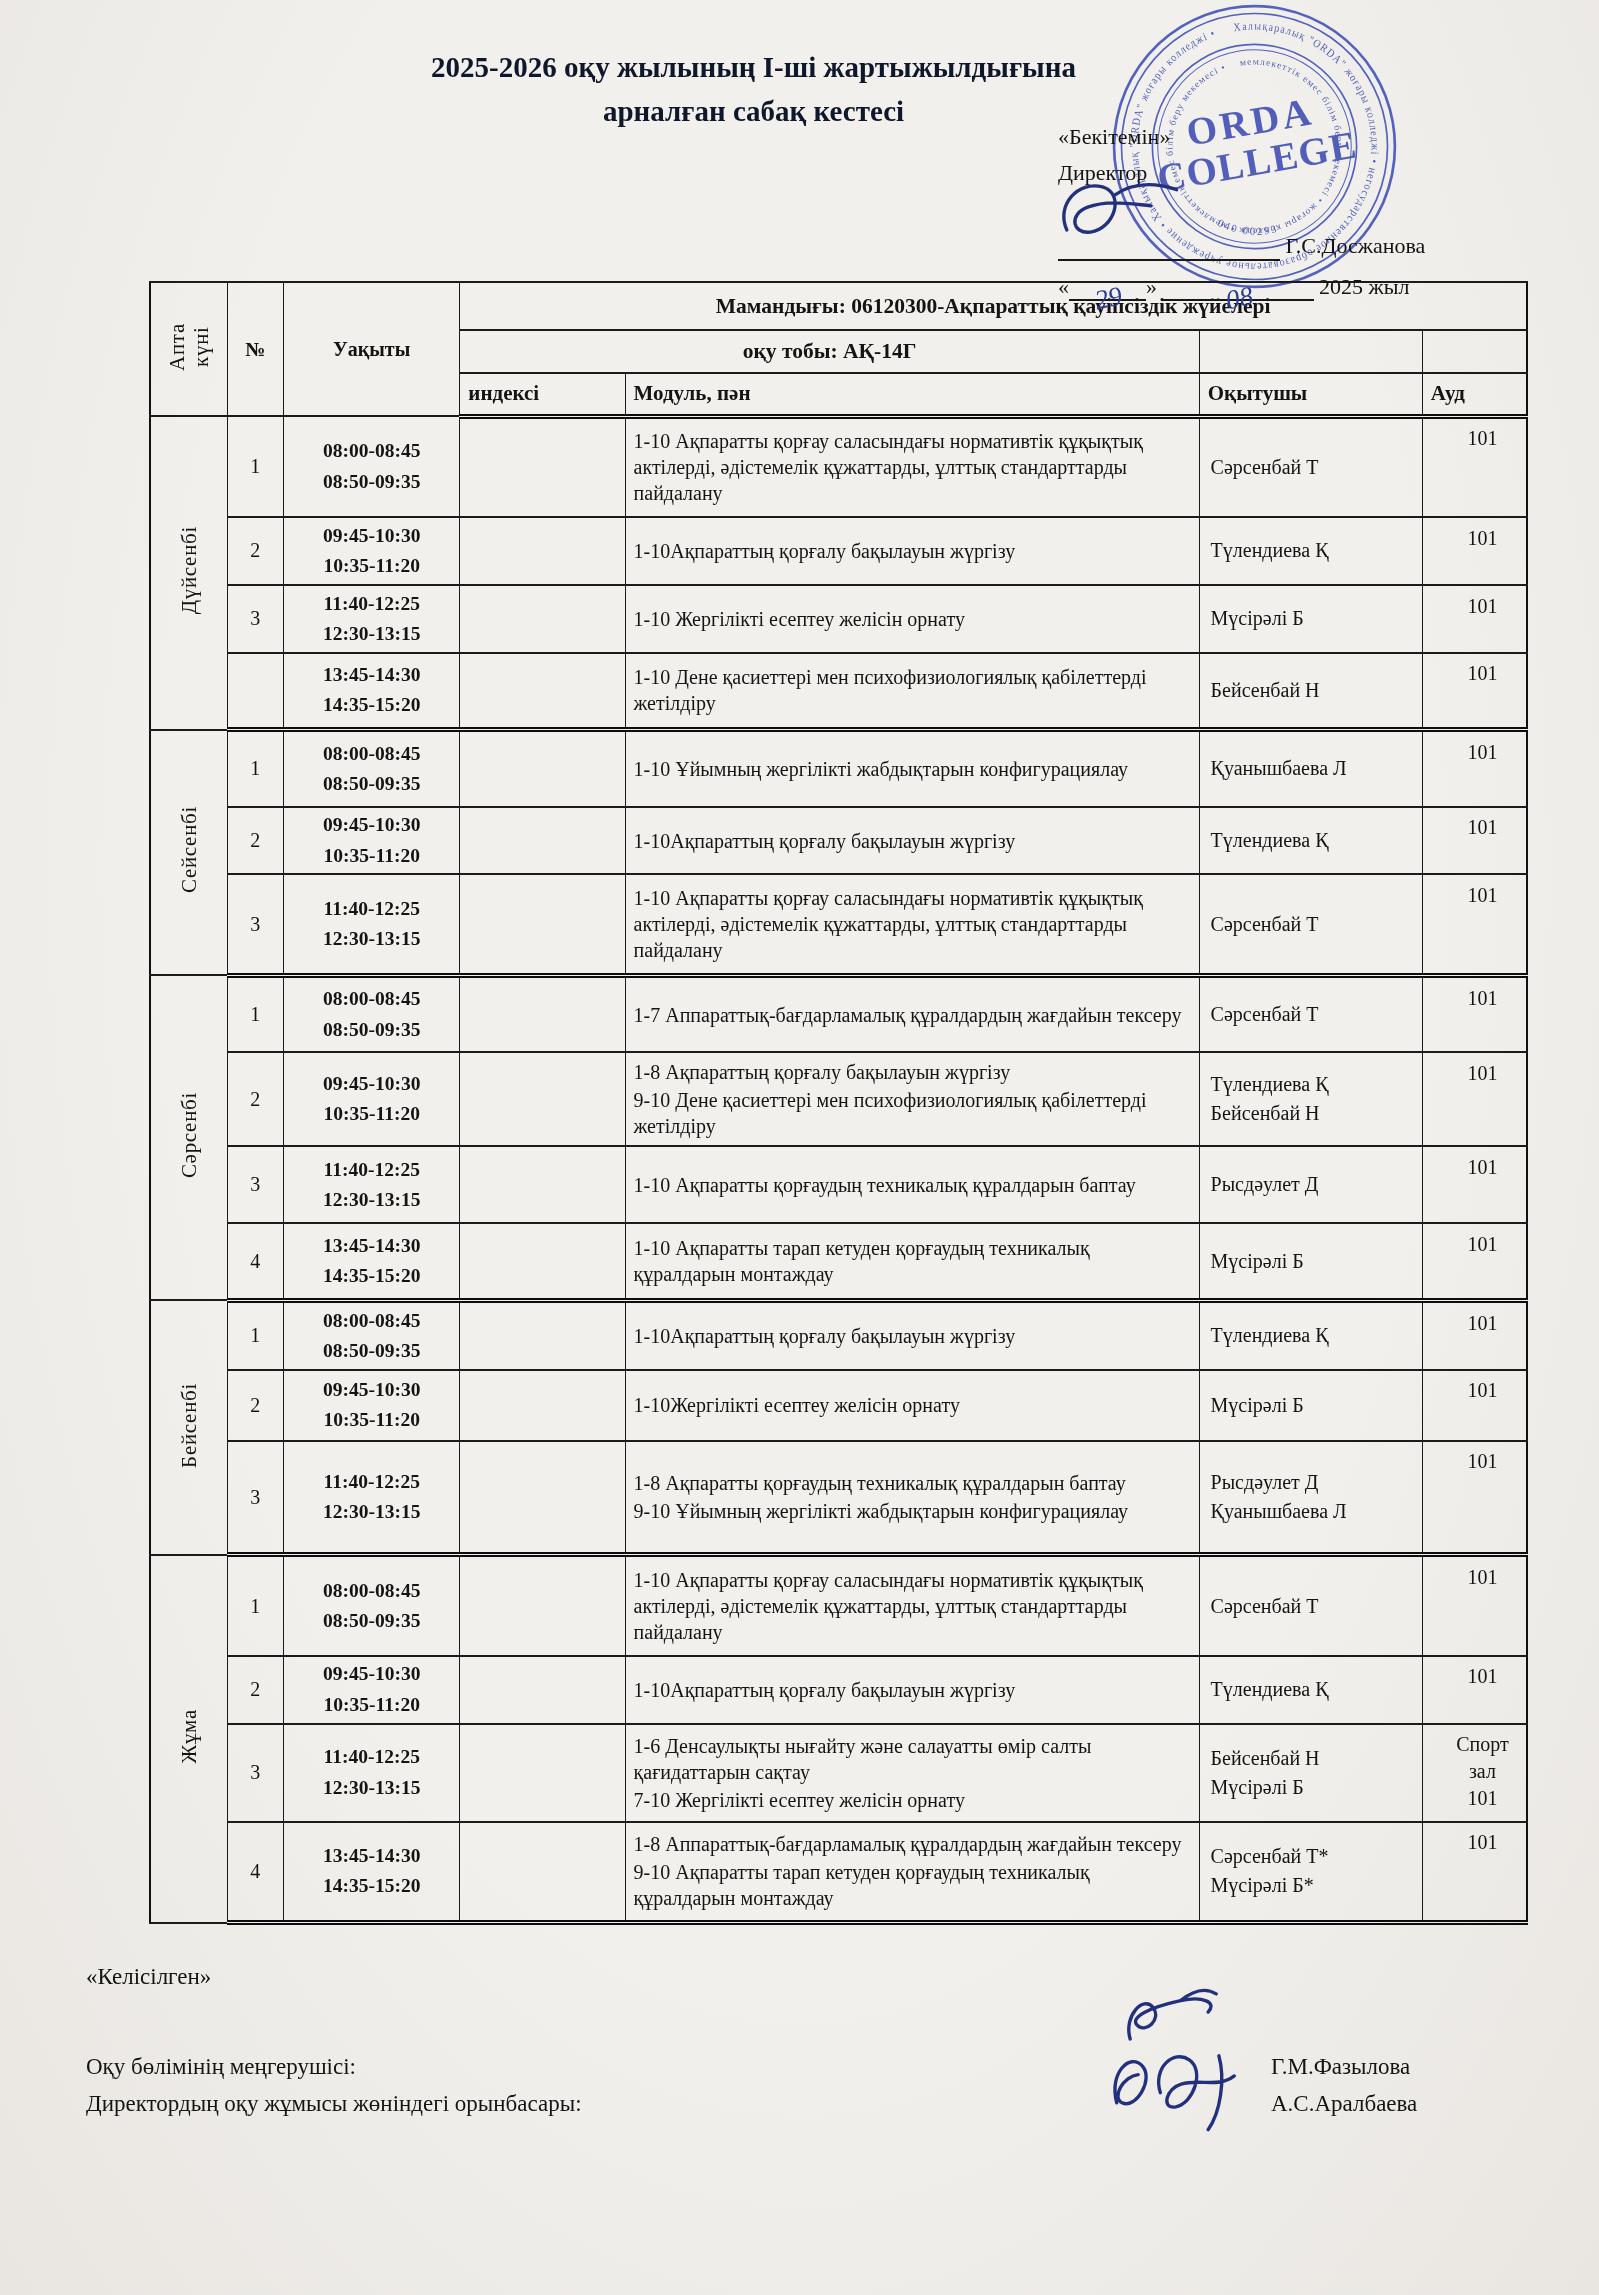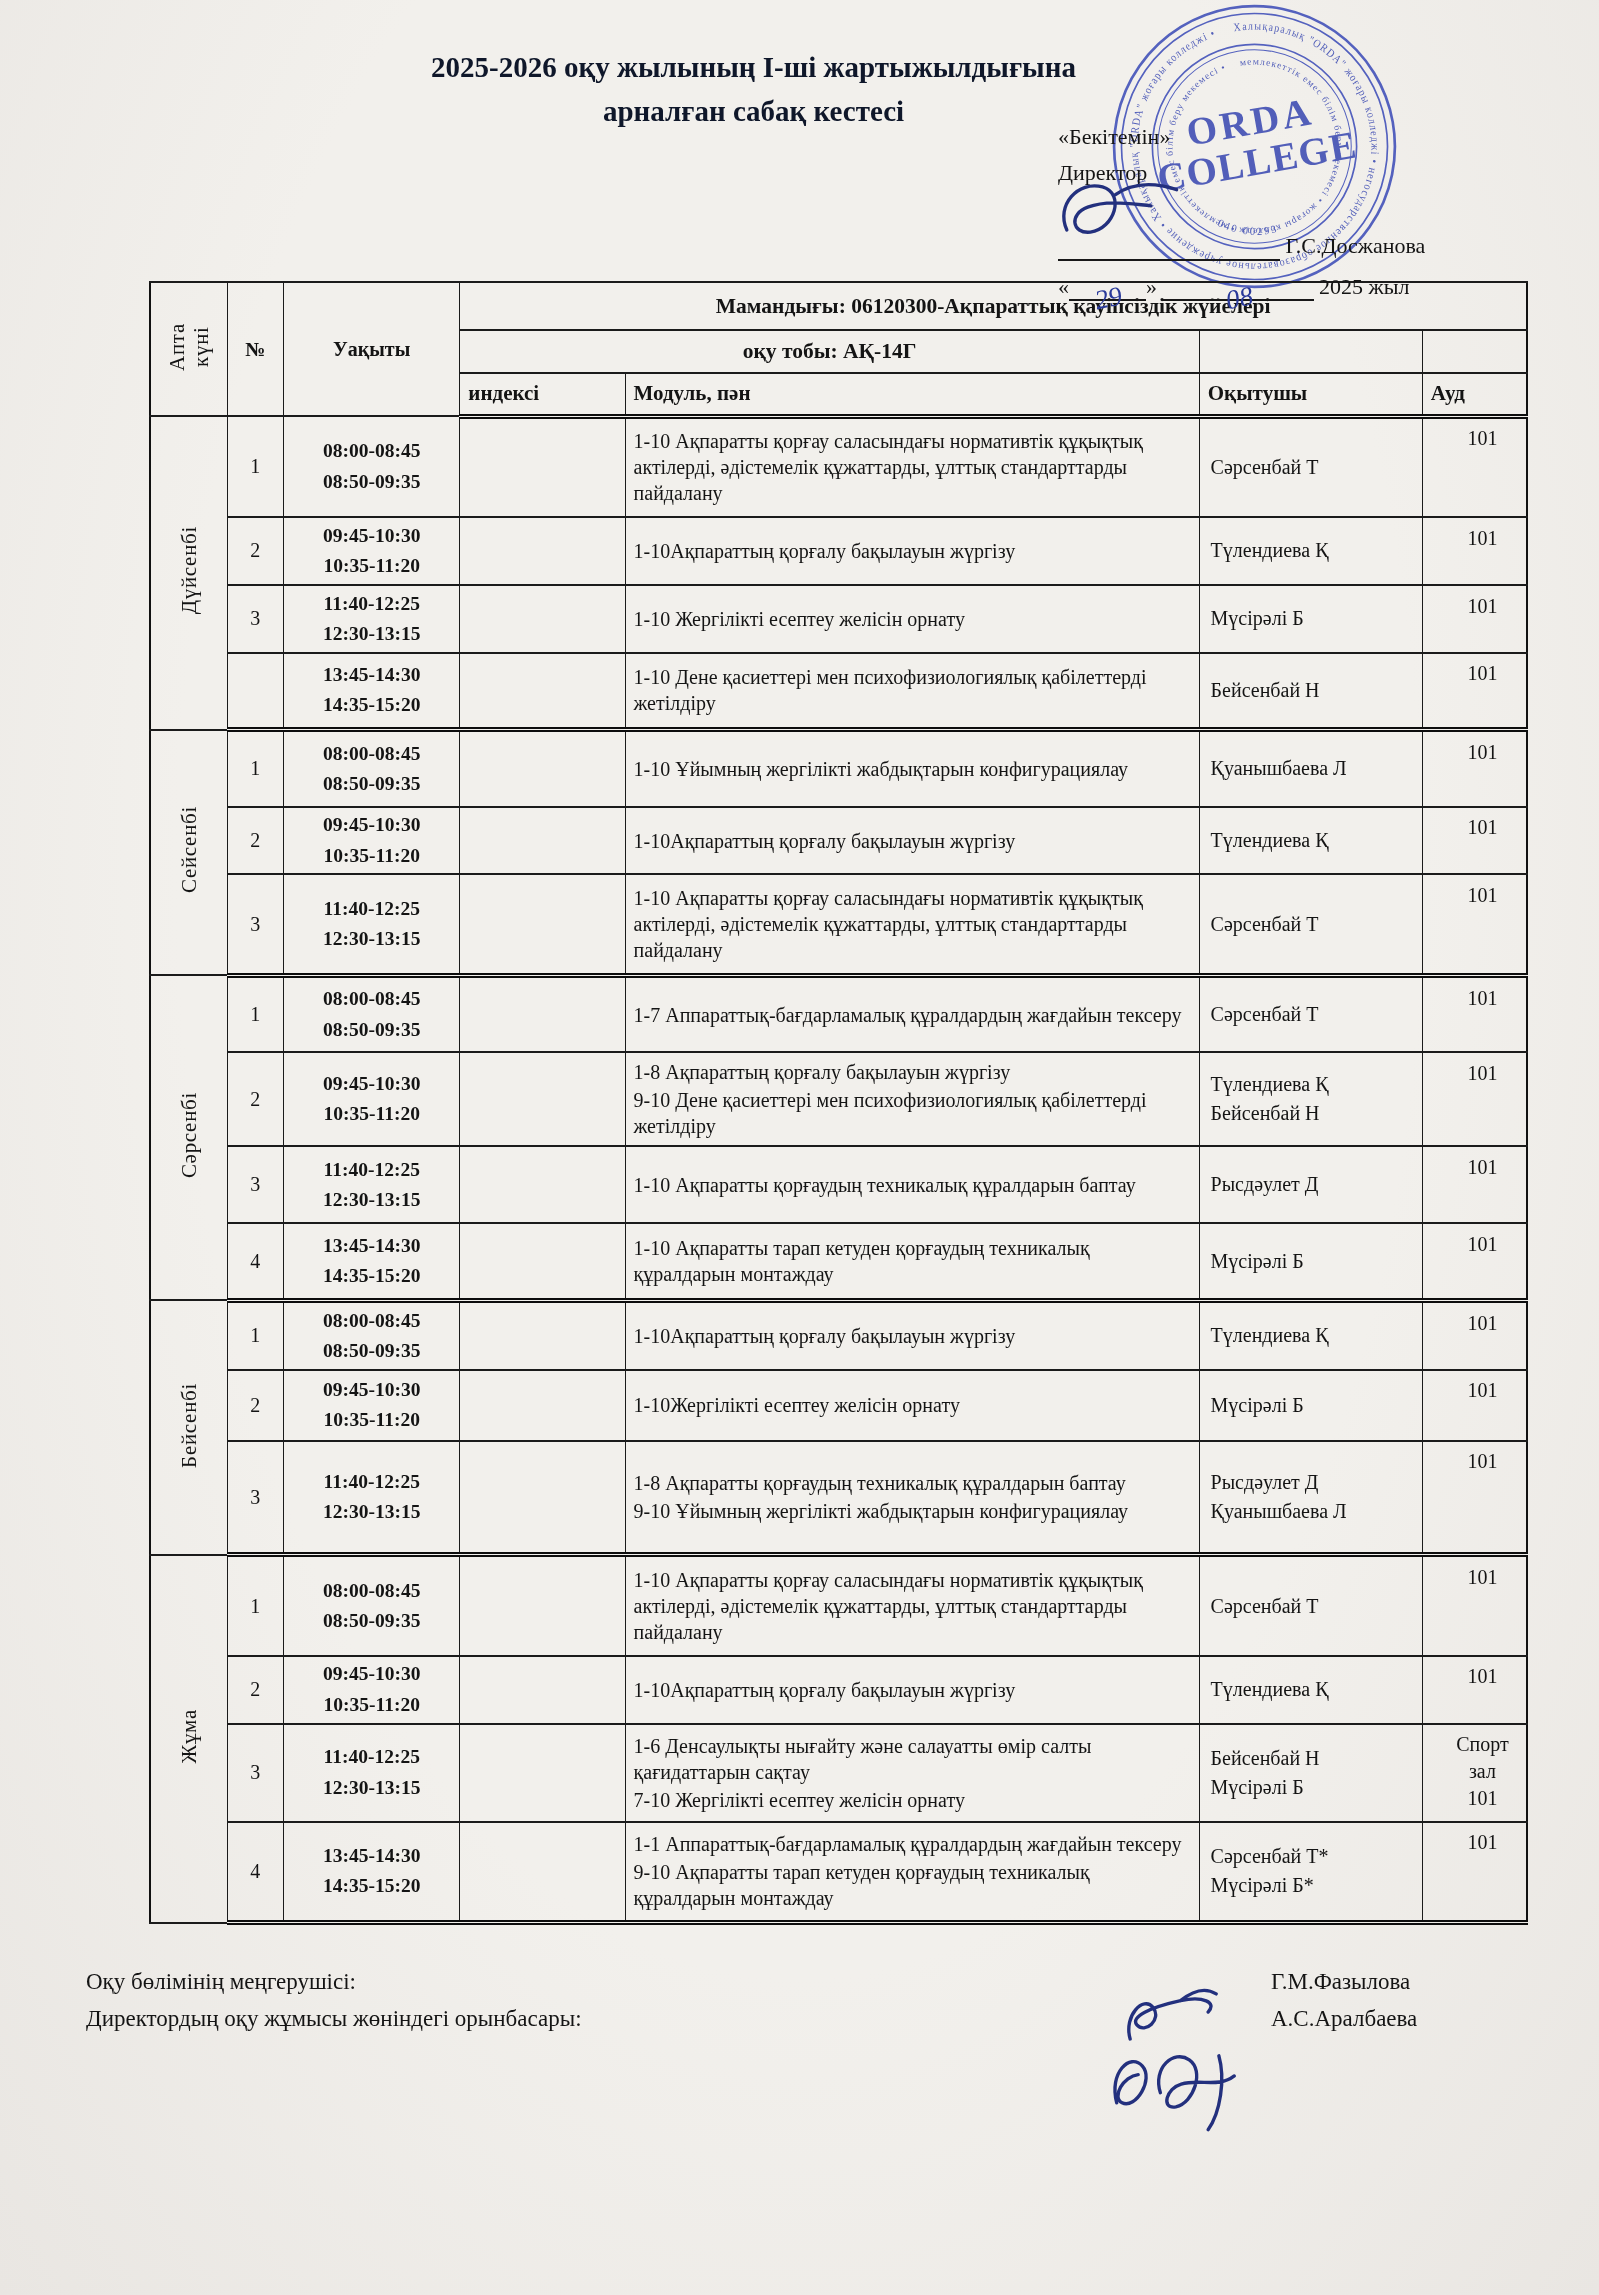--- a/index.html
+++ b/index.html
@@ -441,35 +441,36 @@
         </td>
       </tr>
       <tr class="day-last" style="height: 101px;">
         <td class="num">4</td>
         <td class="time">
           <div>13:45-14:30</div>
           <div>14:35-15:20</div>
         </td>
         <td class=""></td>
         <td class="module">
-          <div>1-1 Аппараттық-бағдарламалық құралдардың жағдайын тексеру</div>
+          <div>1-8 Аппараттық-бағдарламалық құралдардың жағдайын тексеру</div>
           <div>9-10 Ақпаратты тарап кетуден қорғаудың техникалық құралдарын монтаждау</div>
         </td>
         <td class="teacher">
           <div>Сәрсенбай Т*</div>
           <div>Мүсірәлі Б*</div>
         </td>
         <td class="room">
           <div>101</div>
         </td>
       </tr>
     </tbody>
 </table>
 
 <div class="footer">
+  <div class="agreed">«Келісілген»</div>
   <div class="frow">
     <span>Оқу бөлімінің меңгерушісі:</span>
     <span class="fname">Г.М.Фазылова</span>
   </div>
   <div class="frow">
     <span>Директордың оқу жұмысы  жөніндегі орынбасары:</span>
     <span class="fname">А.С.Аралбаева</span>
   </div>
 </div>
 

